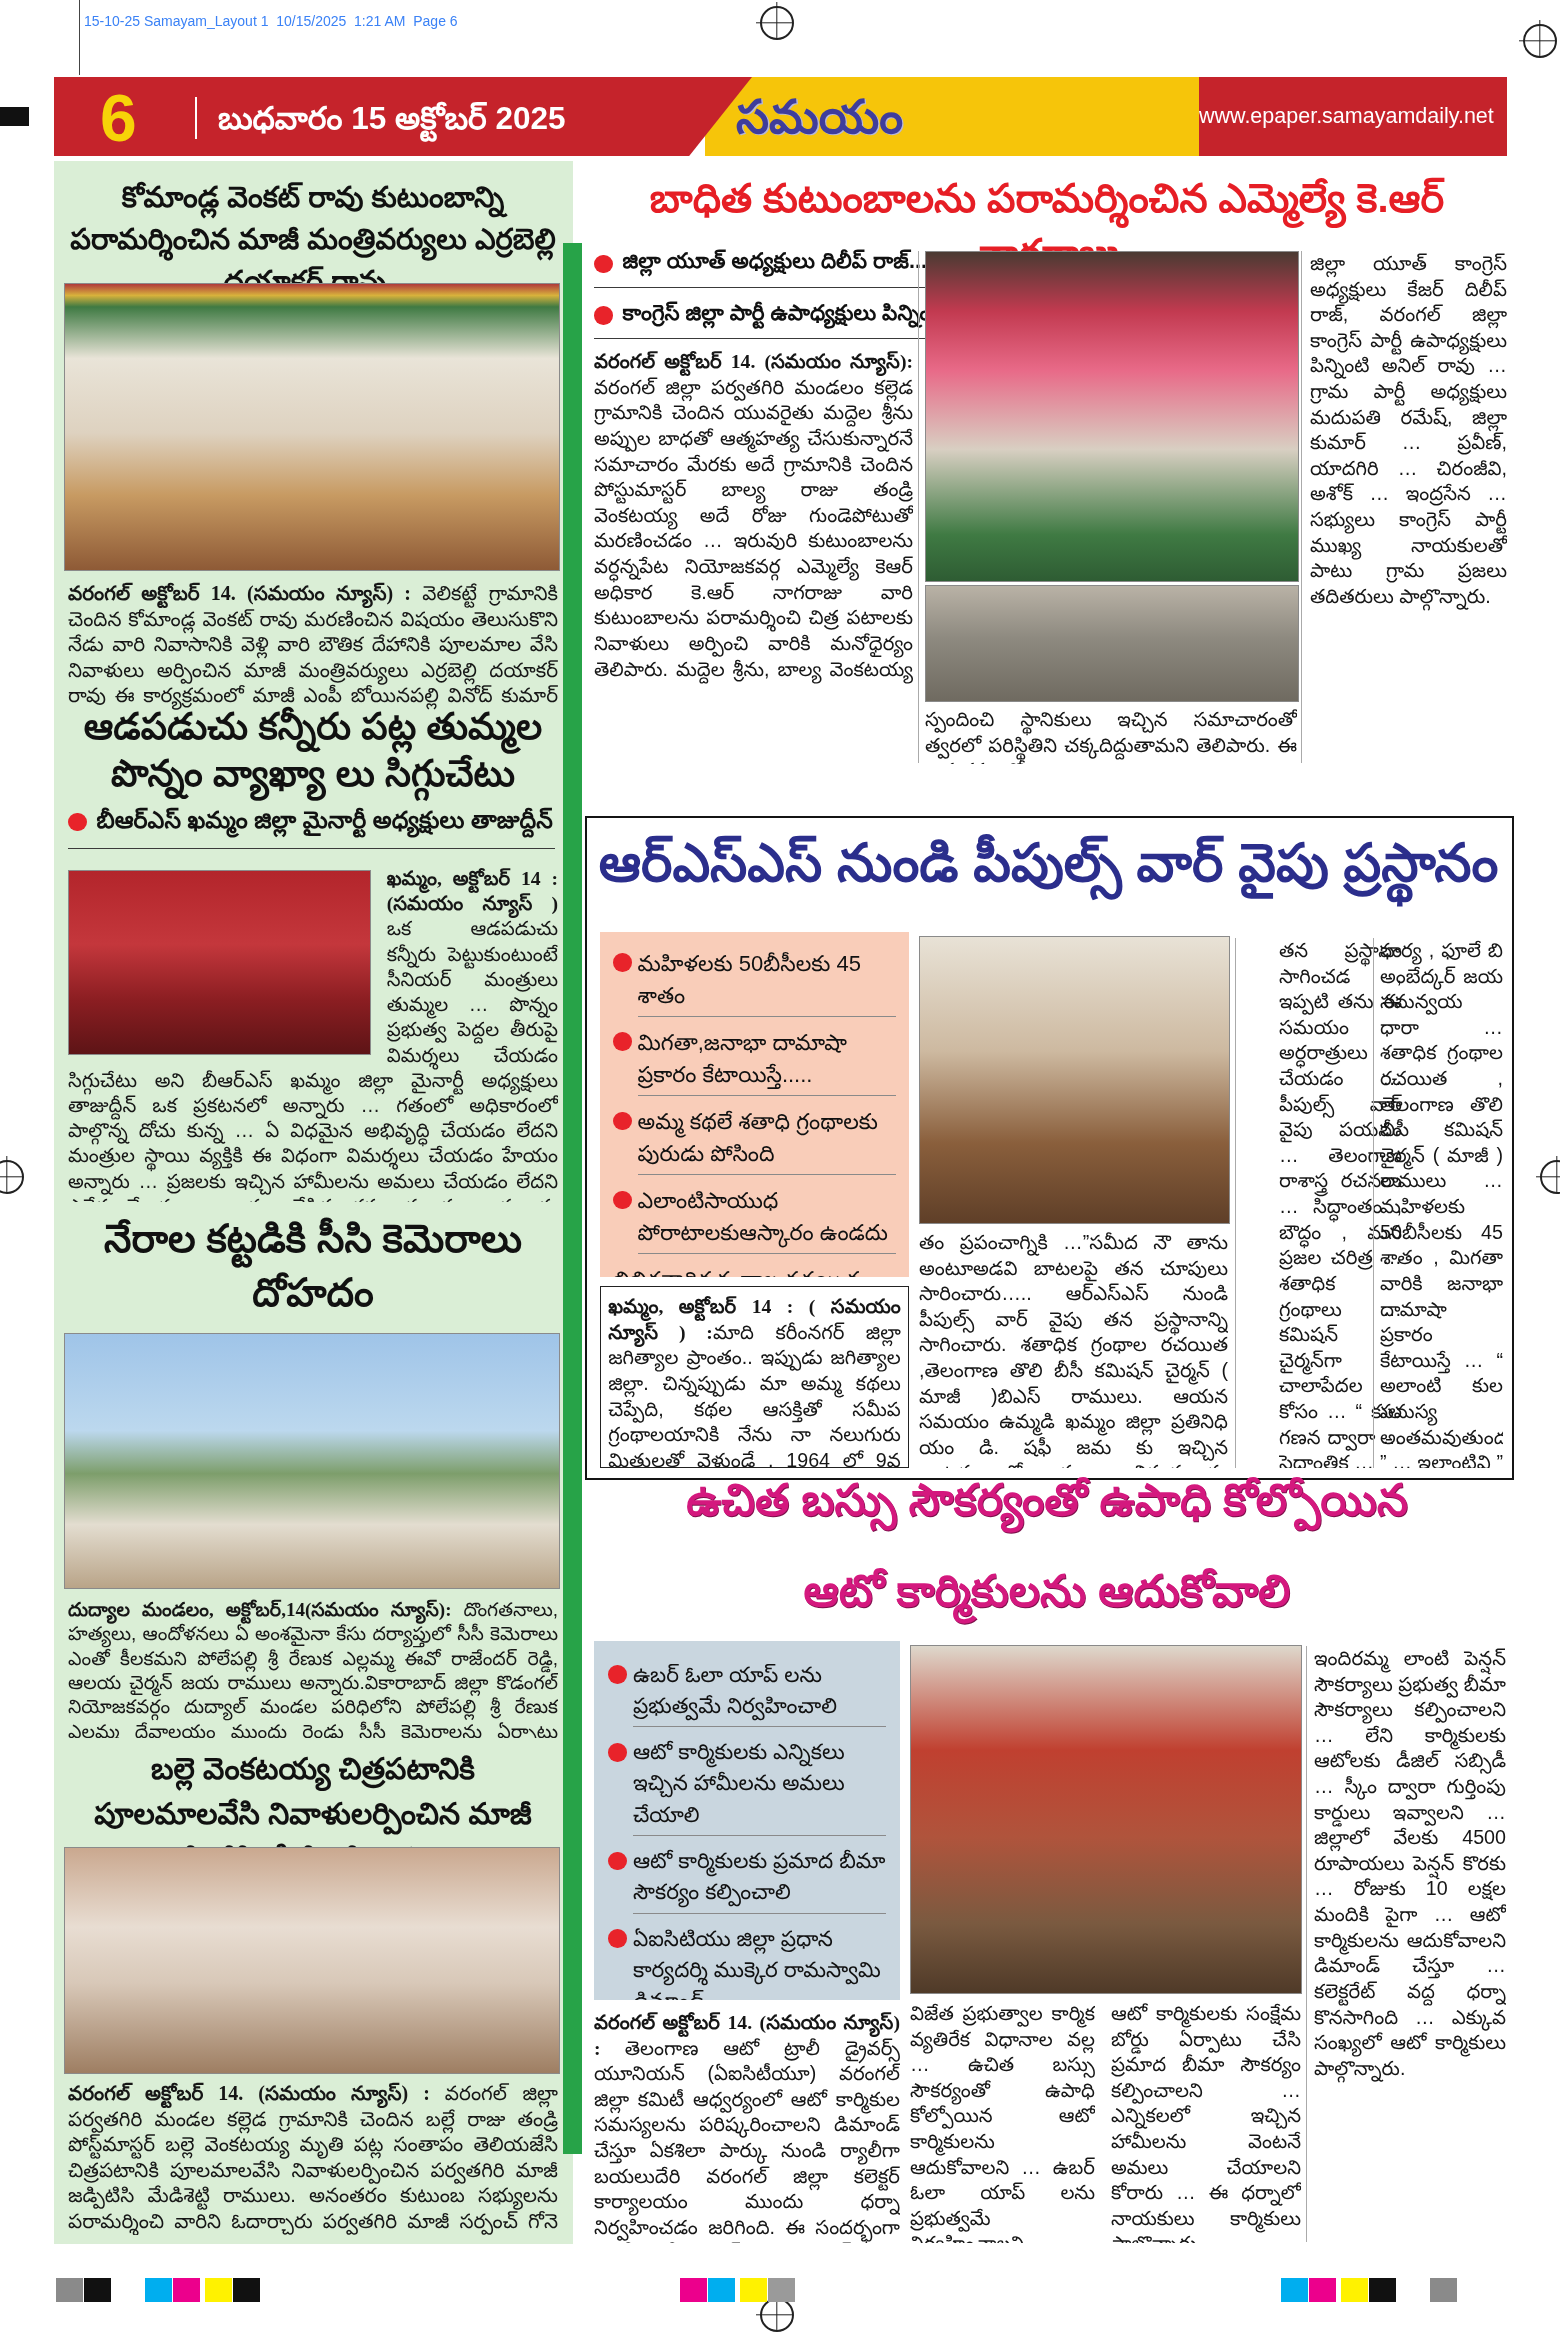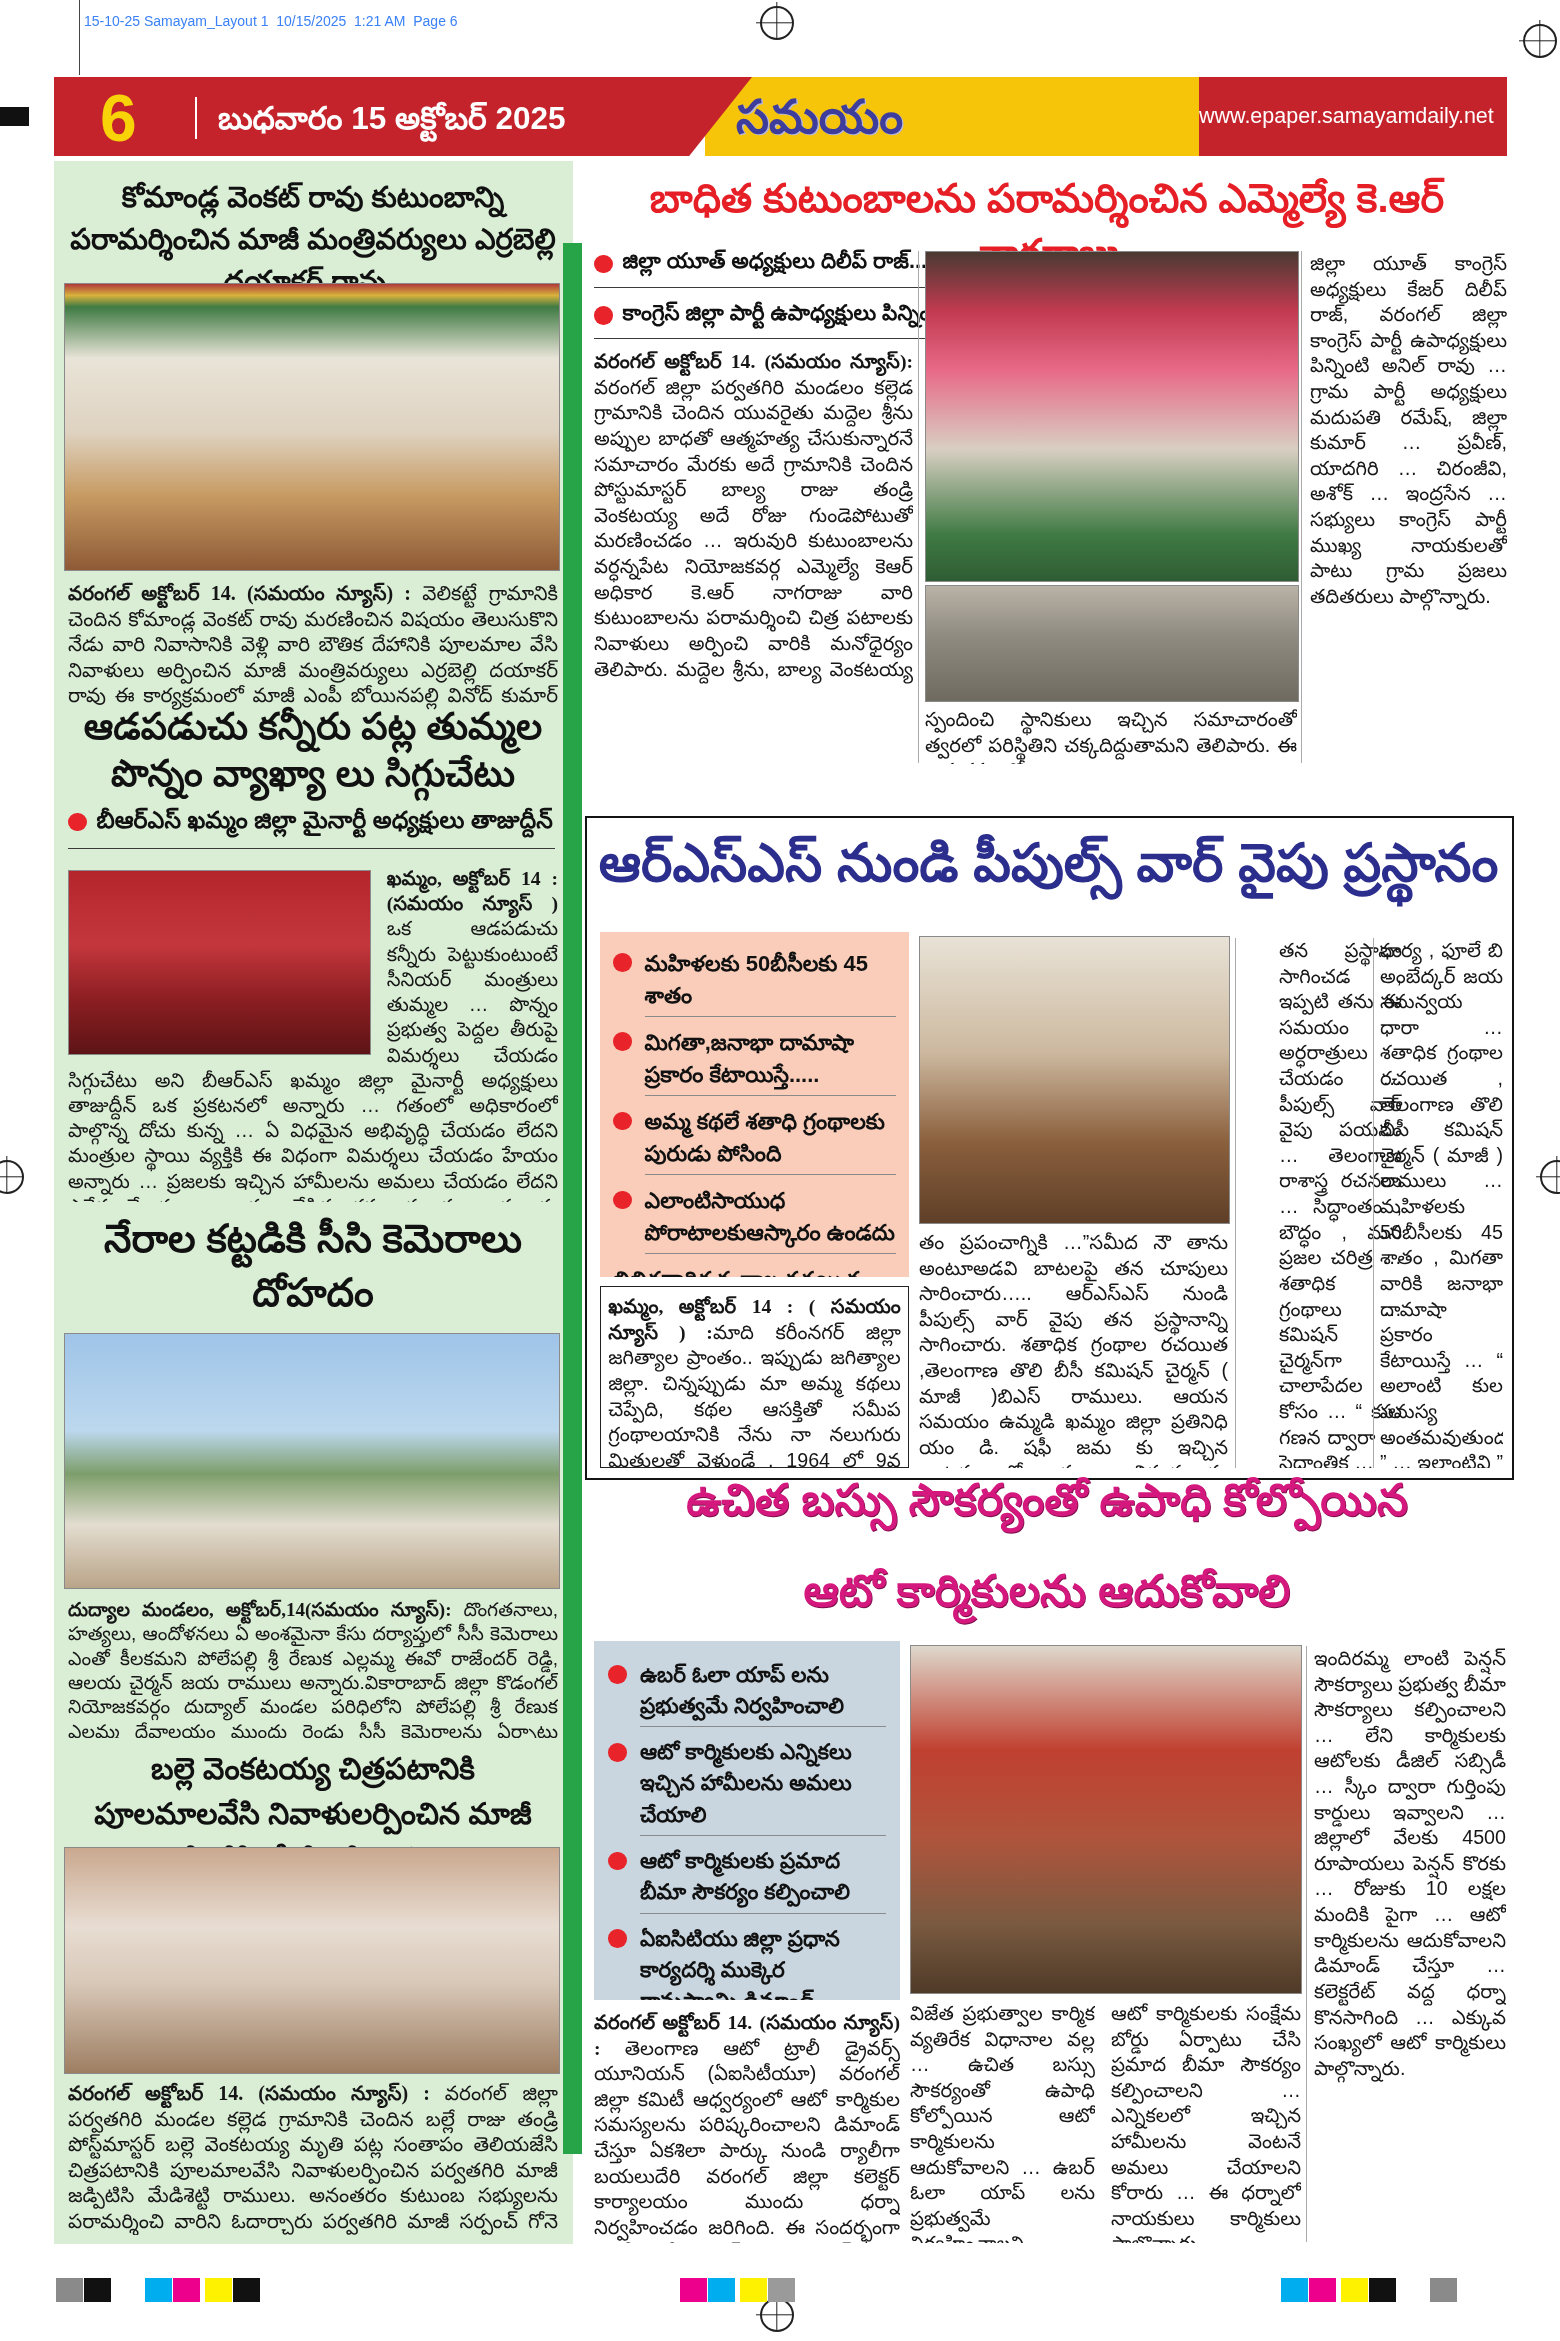--- a/index.html
+++ b/index.html
@@ -37,21 +37,21 @@
         border-bottom:1.4px solid #3a3a3a;padding-bottom:8.6px;align-items:flex-start;}
   .dot{width:18.6px;height:18.6px;border-radius:50%;background:#e8232a;flex:0 0 auto;margin-top:5.7px;}
   
   .red-h{color:#e61e25;font-weight:bold;text-align:center;}
   .blue-h{color:#2b2e8c;font-weight:bold;text-align:center;}
   .mag-h{color:#d4187e;font-weight:bold;text-align:center;text-shadow:0.7px 0.7px 0 #7c0f4a;}
   .colrule{width:0.7px;background:#aaa;}
   .bcol{font-size:19.7px;line-height:1.3;text-align:justify;color:#161616;overflow:hidden;}
   .bx{background:#f9cdb9;padding:15.7px 13px;box-sizing:border-box;overflow:hidden;}
   .bx2{background:#c9d6df;padding:18.6px 14.3px;box-sizing:border-box;overflow:hidden;}
-  .bx-item{display:flex;gap:13px;font-weight:bold;font-size:22px;line-height:1.45;color:#111;margin-bottom:10px;}
+  .bx-item{display:flex;gap:6px;font-weight:normal;font-size:22px;line-height:1.45;color:#111;margin-bottom:10px;}
   .bx-item .t{border-bottom:1.4px solid #8a8a8a;padding-bottom:4.3px;}
   .rssbox{left:585px;top:816px;width:925px;height:660px;border:2.1px solid #141414;background:#fff;}
   
   .p-crowd{background:linear-gradient(180deg,#b03a3a 0%,#d8b23c 4%,#3f7a43 8%,#e9e4d8 26%,#ded2c0 52%,#c79a62 74%,#8e5a36 100%);}
   .p-speaker{background:linear-gradient(180deg,#b3252b 0%,#c4373c 40%,#8c1e22 70%,#5d1416 100%);}
   .p-temple{background:linear-gradient(180deg,#9fc4e8 0%,#bcd8ee 38%,#7d9e6b 55%,#e3ddd0 75%,#b9a488 100%);}
   .p-indoor{background:linear-gradient(180deg,#caa88f 0%,#e8ddd2 35%,#d8c8b8 60%,#9e7e62 100%);}
   .p-tent{background:linear-gradient(180deg,#4a3a32 0%,#c23a50 18%,#e86a88 36%,#d8cfc2 60%,#3f7a43 86%,#2e5c33 100%);}
   .p-street{background:linear-gradient(180deg,#b9b2a6 0%,#8e8a80 45%,#6f6a60 100%);}
   .p-desk{background:linear-gradient(180deg,#e8e2d6 0%,#cdb9a0 40%,#8a5f3c 72%,#5f3f28 100%);}

